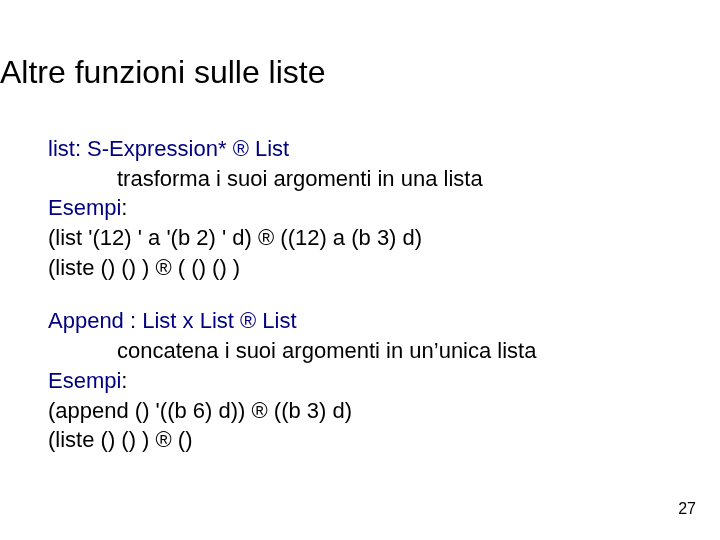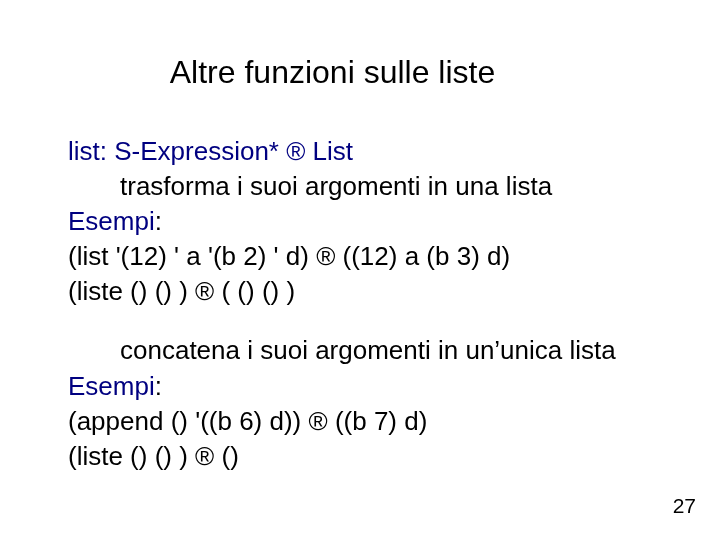--- a/index.html
+++ b/index.html
@@ -16,48 +16,47 @@
     position: relative;
     width: 720px;
     height: 540px;
     box-sizing: border-box;
   }
   .title {
     position: absolute;
     top: 54px;
     left: 0;
     width: 665px;
-    text-align: center;
     font-size: 32px;
     font-weight: normal;
     color: #000000;
   }
   .body {
     position: absolute;
     top: 134px;
-    left: 68px;
+    left: 48px;
     width: 600px;
-    font-size: 26px;
+    font-size: 22px;
     line-height: 1.35;
     color: #000000;
   }
   .block {
     margin-bottom: 24px;
   }
   .sig {
     color: #000080;
   }
   .indent {
-    margin-left: 52px;
+    margin-left: 69px;
   }
   .pagenum {
     position: absolute;
     right: 24px;
     bottom: 22px;
-    font-size: 21px;
+    font-size: 16px;
     color: #000000;
   }
   .arrow {
     font-family: 'Arial', sans-serif;
   }
 </style>
 </head>
 <body>
 
 <div class="slide">
@@ -76,26 +75,29 @@
       </div>
       <div>
         <span>(list '(12) ' a '(b 2) ' d) </span><span class="arrow">®</span><span> ((12) a (b 3) d)</span>
       </div>
       <div>
         <span>(liste  () () ) </span><span class="arrow">®</span><span> ( () () )</span>
       </div>
     </div>
 
     <div class="block">
+      <div>
+        <span class="sig">Append : List x List </span><span class="sig arrow">®</span><span class="sig"> List</span>
+      </div>
       <div class="indent">concatena i suoi argomenti in un’unica lista</div>
       <div>
         <span class="sig">Esempi</span><span>:</span>
       </div>
       <div>
-        <span>(append () '((b 6) d)) </span><span class="arrow">®</span><span> ((b 7) d)</span>
+        <span>(append () '((b 6) d)) </span><span class="arrow">®</span><span> ((b 3) d)</span>
       </div>
       <div>
         <span>(liste  () () ) </span><span class="arrow">®</span><span> ()</span>
       </div>
     </div>
 
   </div>
 
   <div class="pagenum">27</div>
 

